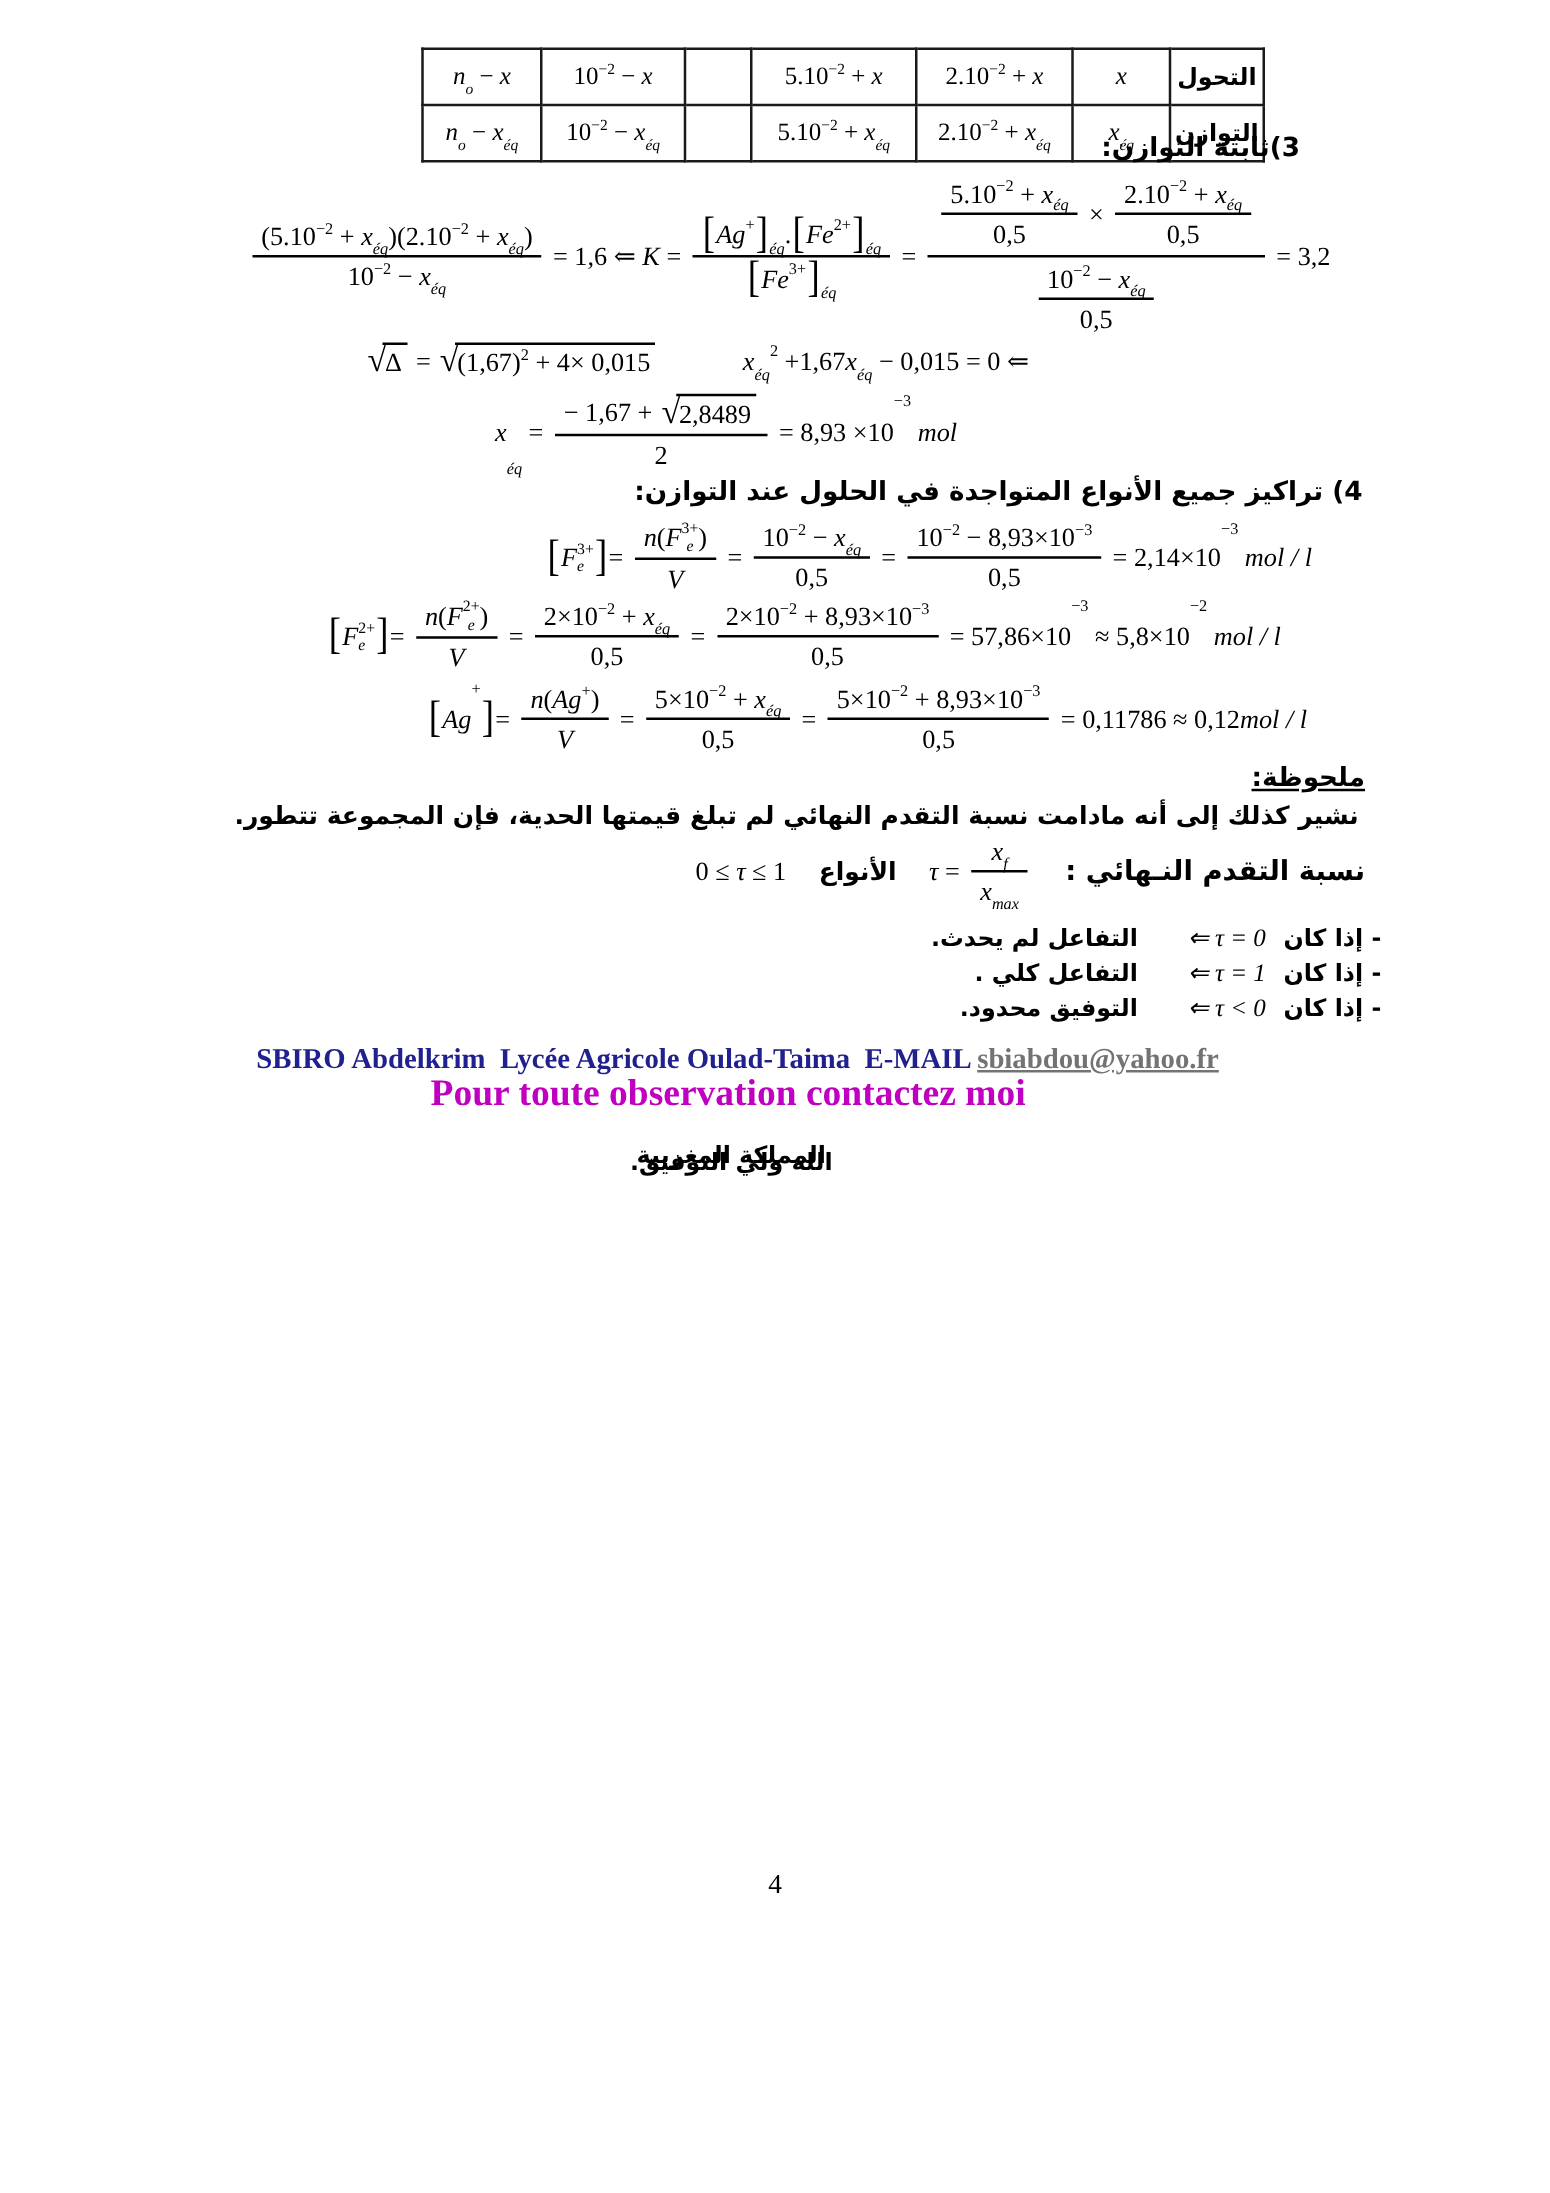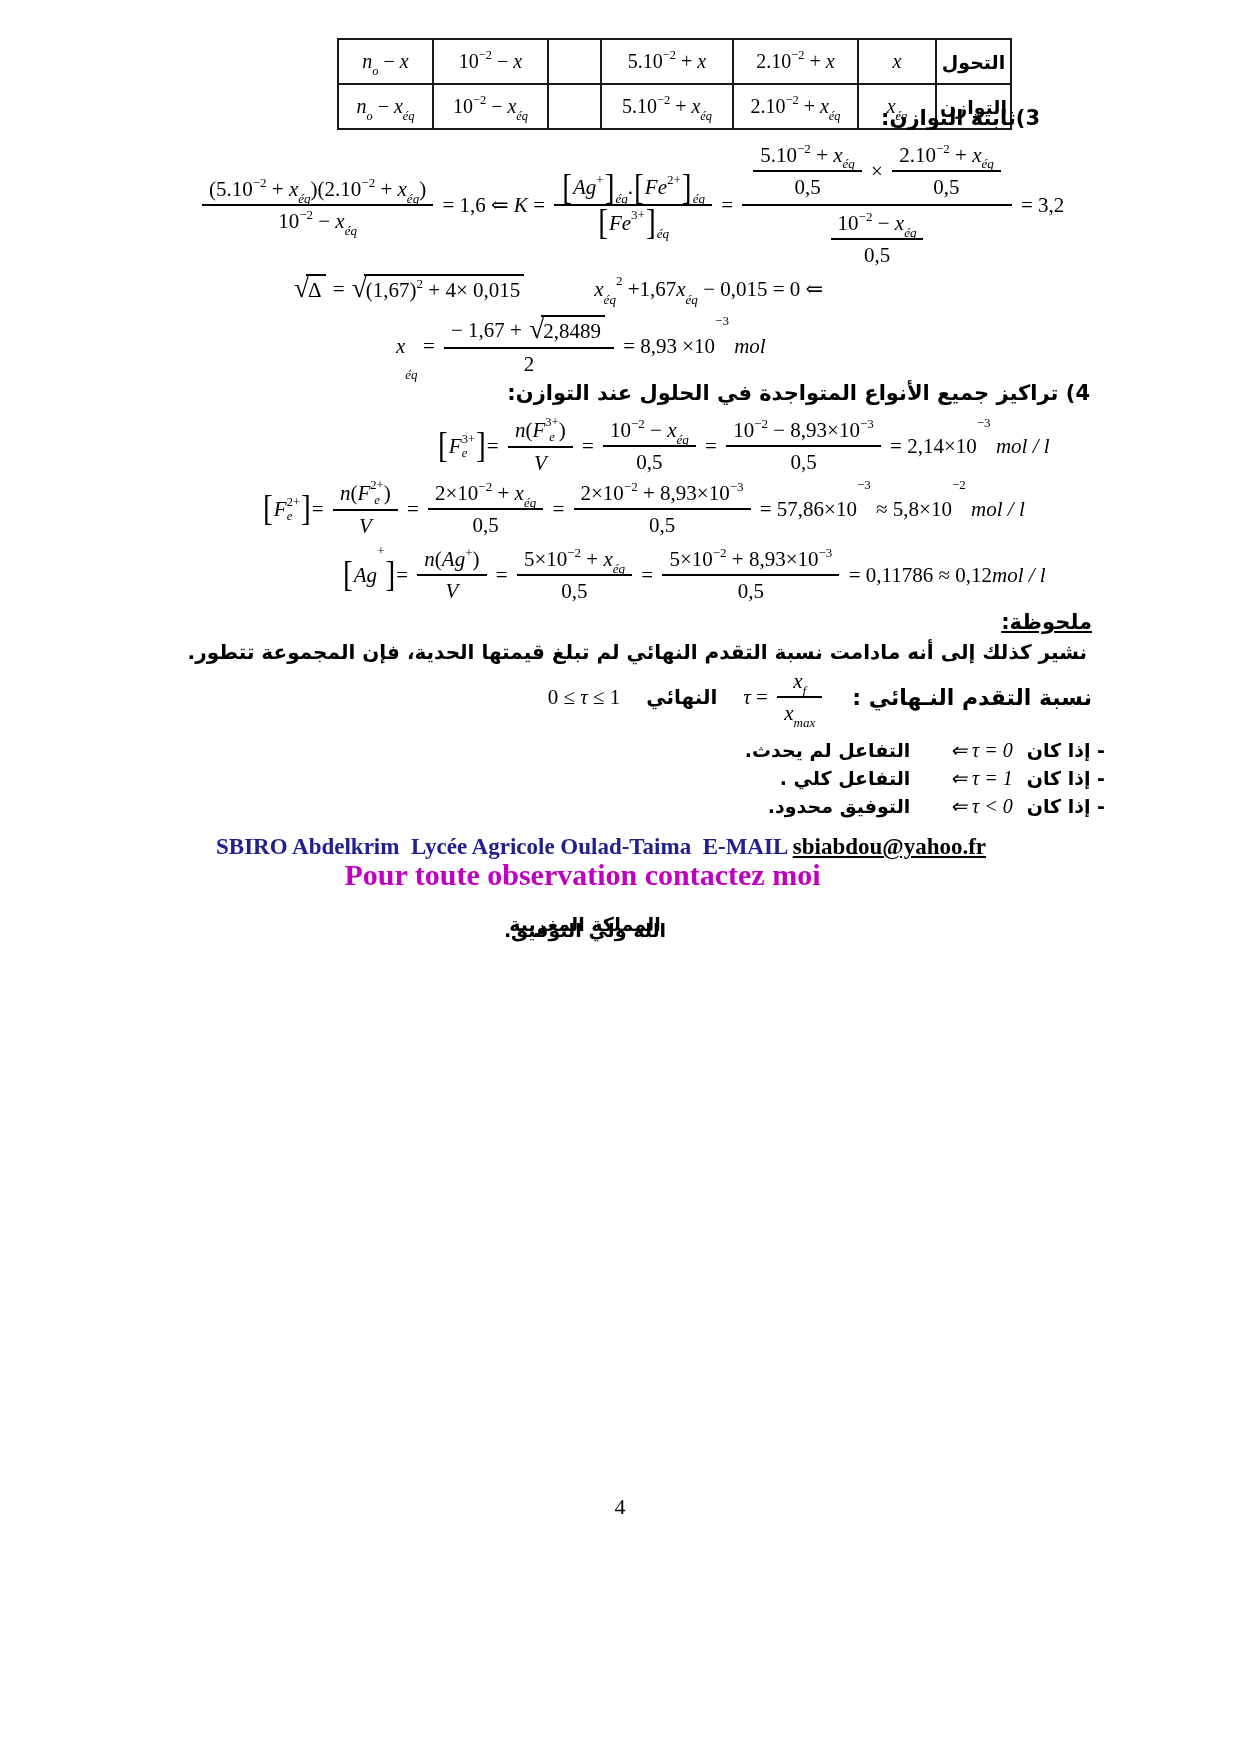--- a/index.html
+++ b/index.html
@@ -126,42 +126,42 @@
   <div class="abs math" style="left:437px;top:416px;height:60px;font-size:21px;"><span class="m-bk">[</span><span class="m-bs"><span class="base">F</span><span class="m-stack"><span class="up">3+</span><span class="dn">e</span></span></span><span class="m-bk">]</span><span class="m-t">= </span><span class="m-frac"><span class="m-num"><span class="m-i">n</span><span class="m-t">(</span><span class="m-bs"><span class="base">F</span><span class="m-stack"><span class="up">3+</span><span class="dn">e</span></span></span><span class="m-t">)</span></span><span class="m-den"><span class="m-i">V</span></span></span><span class="m-t"> = </span><span class="m-frac"><span class="m-num"><span class="m-t">10</span><span class="m-sp">−2</span><span class="m-t"> − </span><span class="m-i">x</span><span class="m-sb">éq</span></span><span class="m-den"><span class="m-t">0,5</span></span></span><span class="m-t"> = </span><span class="m-frac"><span class="m-num"><span class="m-t">10</span><span class="m-sp">−2</span><span class="m-t"> − 8,93×10</span><span class="m-sp">−3</span></span><span class="m-den"><span class="m-t">0,5</span></span></span><span class="m-t"> = 2,14×10</span><span class="m-sp">−3</span><span class="m-i"> mol / l</span></div>
   <div class="abs math" style="left:262px;top:478px;height:62px;font-size:21px;"><span class="m-bk">[</span><span class="m-bs"><span class="base">F</span><span class="m-stack"><span class="up">2+</span><span class="dn">e</span></span></span><span class="m-bk">]</span><span class="m-t">= </span><span class="m-frac"><span class="m-num"><span class="m-i">n</span><span class="m-t">(</span><span class="m-bs"><span class="base">F</span><span class="m-stack"><span class="up">2+</span><span class="dn">e</span></span></span><span class="m-t">)</span></span><span class="m-den"><span class="m-i">V</span></span></span><span class="m-t"> = </span><span class="m-frac"><span class="m-num"><span class="m-t">2×10</span><span class="m-sp">−2</span><span class="m-t"> + </span><span class="m-i">x</span><span class="m-sb">éq</span></span><span class="m-den"><span class="m-t">0,5</span></span></span><span class="m-t"> = </span><span class="m-frac"><span class="m-num"><span class="m-t">2×10</span><span class="m-sp">−2</span><span class="m-t"> + 8,93×10</span><span class="m-sp">−3</span></span><span class="m-den"><span class="m-t">0,5</span></span></span><span class="m-t"> = 57,86×10</span><span class="m-sp">−3</span><span class="m-t"> ≈ 5,8×10</span><span class="m-sp">−2</span><span class="m-i"> mol / l</span></div>
   <div class="abs math" style="left:342px;top:544px;height:62px;font-size:21px;"><span class="m-bk">[</span><span class="m-i">Ag</span><span class="m-sp">+</span><span class="m-bk">]</span><span class="m-t">= </span><span class="m-frac"><span class="m-num"><span class="m-i">n</span><span class="m-t">(</span><span class="m-i">Ag</span><span class="m-sp">+</span><span class="m-t">)</span></span><span class="m-den"><span class="m-i">V</span></span></span><span class="m-t"> = </span><span class="m-frac"><span class="m-num"><span class="m-t">5×10</span><span class="m-sp">−2</span><span class="m-t"> + </span><span class="m-i">x</span><span class="m-sb">éq</span></span><span class="m-den"><span class="m-t">0,5</span></span></span><span class="m-t"> = </span><span class="m-frac"><span class="m-num"><span class="m-t">5×10</span><span class="m-sp">−2</span><span class="m-t"> + 8,93×10</span><span class="m-sp">−3</span></span><span class="m-den"><span class="m-t">0,5</span></span></span><span class="m-t"> = 0,11786 ≈ 0,12</span><span class="m-i">mol / l</span></div>
 
   <div class="abs ar note-title" style="right:148px;top:610px;" dir="rtl">ملحوظة:</div>
   <div class="abs ar note-body" style="right:153px;top:640px;" dir="rtl">نشير كذلك إلى أنه  مادامت نسبة التقدم النهائي  لم تبلغ قيمتها الحدية، فإن المجموعة تتطور.</div>
 
   <div class="abs tau-line" style="right:148px;top:668px;height:58px;">
     <span class="ar tau-label">نسبة التقدم النـهائي :</span>
     <span class="math" style="font-size:21px;"><span class="m-i">τ</span><span class="m-t"> = </span><span class="m-frac"><span class="m-num"><span class="m-i">x</span><span class="m-sb">f</span></span><span class="m-den"><span class="m-i">x</span><span class="m-sb">max</span></span></span></span>
-    <span class="ar tau-lead">النهائي</span>
+    <span class="ar tau-lead">الأنواع</span>
     <span class="math" style="font-size:21px;"><span class="m-t">0 ≤ </span><span class="m-i">τ</span><span class="m-t"> ≤ 1</span></span>
   </div>
 
   <div class="abs bullet" style="right:135px;top:738px;">
     <span class="ar">- إذا كان</span>
     <span class="b-formula" dir="ltr">⇐ τ = 0</span>
     <span class="ar b-result">التفاعل لم يحدث.</span>
   </div>
   <div class="abs bullet" style="right:135px;top:766px;">
     <span class="ar">- إذا كان</span>
     <span class="b-formula" dir="ltr">⇐ τ = 1</span>
     <span class="ar b-result">التفاعل كلي .</span>
   </div>
   <div class="abs bullet" style="right:135px;top:794px;">
     <span class="ar">- إذا كان</span>
     <span class="b-formula" dir="ltr">⇐ τ &lt; 0</span>
     <span class="ar b-result">التوفيق محدود.</span>
   </div>
 
-  <div class="abs footer1" style="left:216px;top:834px;">
+  <div class="abs footer1" style="left:205px;top:834px;">
     <span class="lead" style="color: rgb(32, 32, 143);">SBIRO Abdelkrim  Lycée Agricole Oulad-Taima  E-MAIL </span>
-    <a href="#" class="email" style="color: #000000;">sbiabdou@yahoo.fr</a>
+    <a href="#" class="email" style="color: #737373;">sbiabdou@yahoo.fr</a>
   </div>
   <div class="abs footer-mid" style="left: 205px; top: 862px; width: 755px; color: rgb(192, 0, 192);">Pour toute observation contactez moi</div>
   <div class="abs footer-ar" style="left:205px;top:911px;width:760px;text-align:center;" dir="rtl">المملكة المغربية</div>
   <div class="abs footer-ar" style="left:205px;top:917px;width:760px;text-align:center;" dir="rtl">الله ولي التوفيق.</div>
 
   <div class="abs pagenum" style="top:1494px;">4</div>
 </div>
 
 </body></html>

